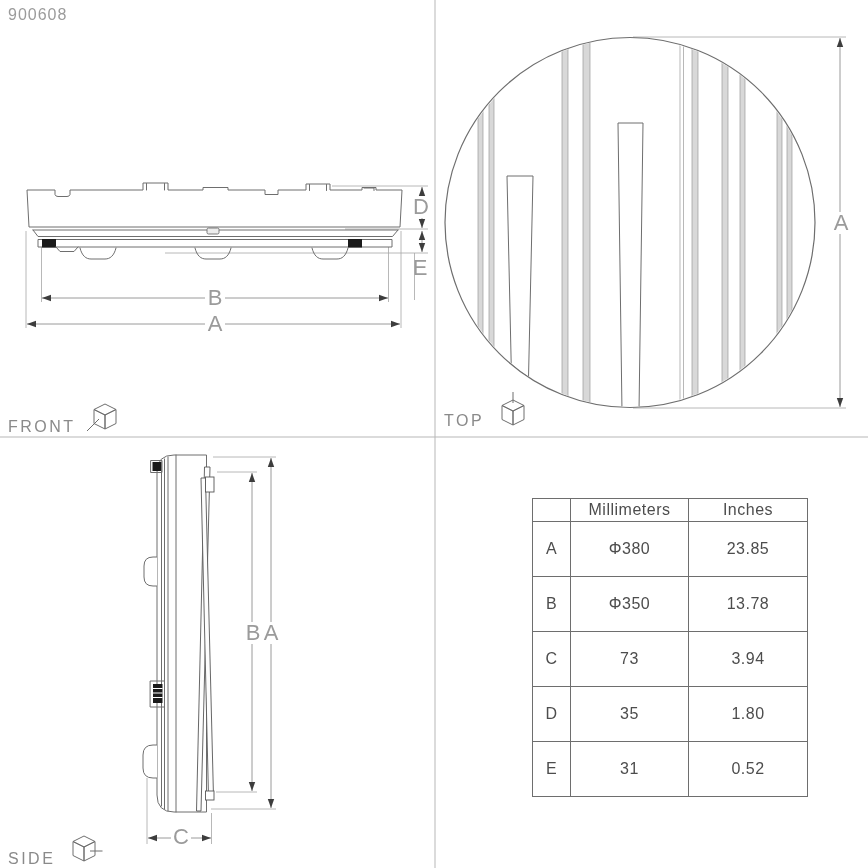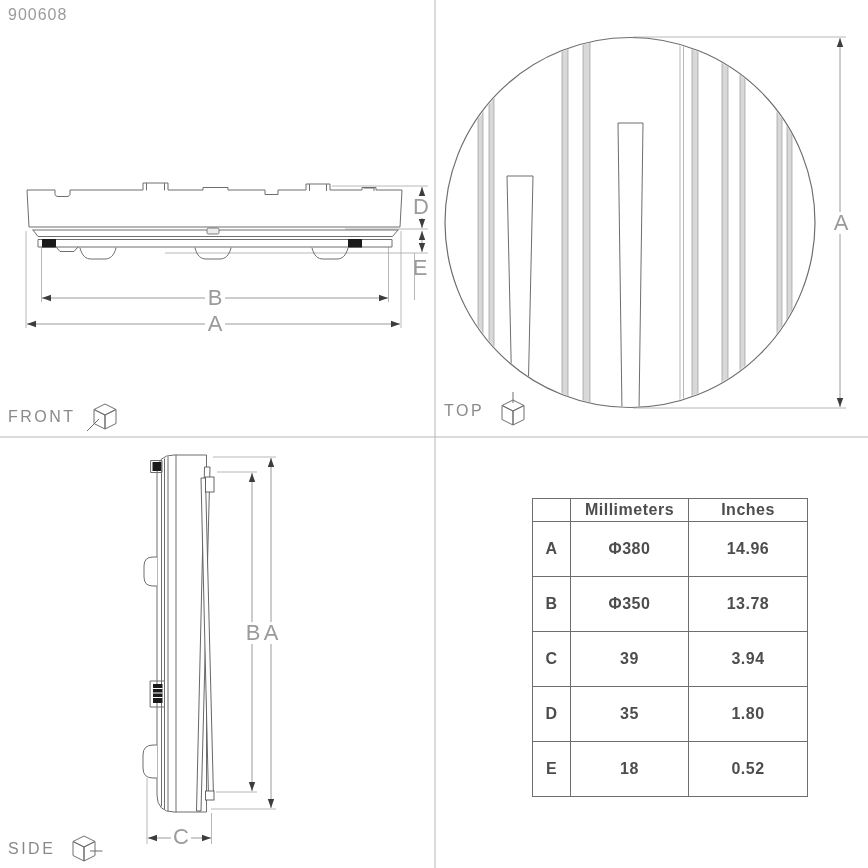--- a/index.html
+++ b/index.html
@@ -17,31 +17,31 @@
   .blk{fill:var(--black);stroke:none}
   .slat{fill:#fdfdfd;stroke:#565656;stroke-width:.9}
   .slatcap{fill:#fff;stroke:#565656;stroke-width:.9}
   .ext{fill:none;stroke:var(--ext);stroke-width:.8}
   .dim{fill:none;stroke:var(--dim);stroke-width:.9}
   .div{stroke:var(--divider);stroke-width:1}
   #ar path{fill:var(--arrow)}
   .whitehatch{stroke:#fff;stroke-width:1.2}
   
   .code{position:absolute;left:8px;top:6px;font-size:16px;letter-spacing:1px;color:var(--label);}
-  .viewtag{position:absolute;display:flex;align-items:center;gap:10px;
+  .viewtag{position:absolute;display:flex;align-items:flex-end;gap:10px;
            color:var(--view_label);font-size:16px;letter-spacing:2.5px;}
   .cube{flex:0 0 auto}
   .cube path,.cube line{stroke:var(--line);stroke-width:1;fill:none;stroke-linejoin:round}
   .dimletter{position:absolute;width:20px;text-align:center;font-size:22px;line-height:22px;
              color:var(--label);}
   .onln{background:var(--bg,#fff);}
   
   .dim-table{position:absolute;left:532px;top:498px;border-collapse:collapse;
              font-size:16px;color:var(--table_text);text-align:center;letter-spacing:.5px;}
-  .dim-table th,.dim-table td{border:1px solid var(--table_border);font-weight:bold;padding:0;}
+  .dim-table th,.dim-table td{border:1px solid var(--table_border);font-weight:normal;padding:0;}
   .dim-table th{height:22px;}
   .dim-table td{height:54px;}
   .c-key{width:38px;} .c-mm{width:118px;} .c-in{width:119px;}
 </style>
 </head>
 <body>
 
 <div class="sheet">
 
   <svg class="art" width="868" height="868" viewBox="0 0 868 868">
@@ -170,38 +170,38 @@
       <tr>
         <th></th>
         <th>Millimeters</th>
         <th>Inches</th>
       </tr>
     </thead>
     <tbody>
       <tr>
         <td>A</td>
         <td>Φ380</td>
-        <td>14.96</td>
+        <td>23.85</td>
       </tr>
       <tr>
         <td>B</td>
         <td>Φ350</td>
         <td>13.78</td>
       </tr>
       <tr>
         <td>C</td>
-        <td>39</td>
+        <td>73</td>
         <td>3.94</td>
       </tr>
       <tr>
         <td>D</td>
         <td>35</td>
         <td>1.80</td>
       </tr>
       <tr>
         <td>E</td>
-        <td>18</td>
+        <td>31</td>
         <td>0.52</td>
       </tr>
     </tbody>
   </table>
 
 </div>
 
 </body></html>

